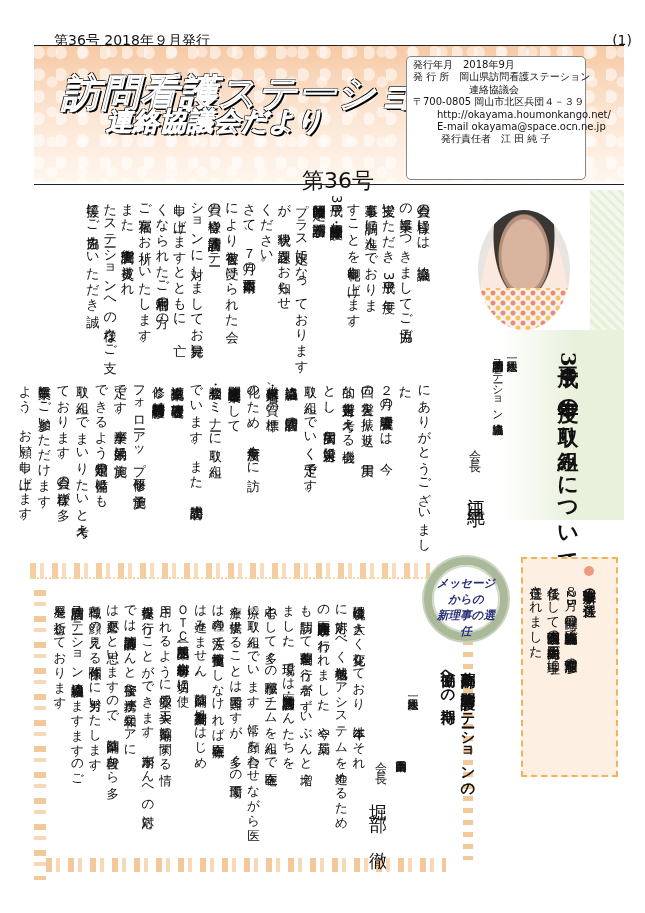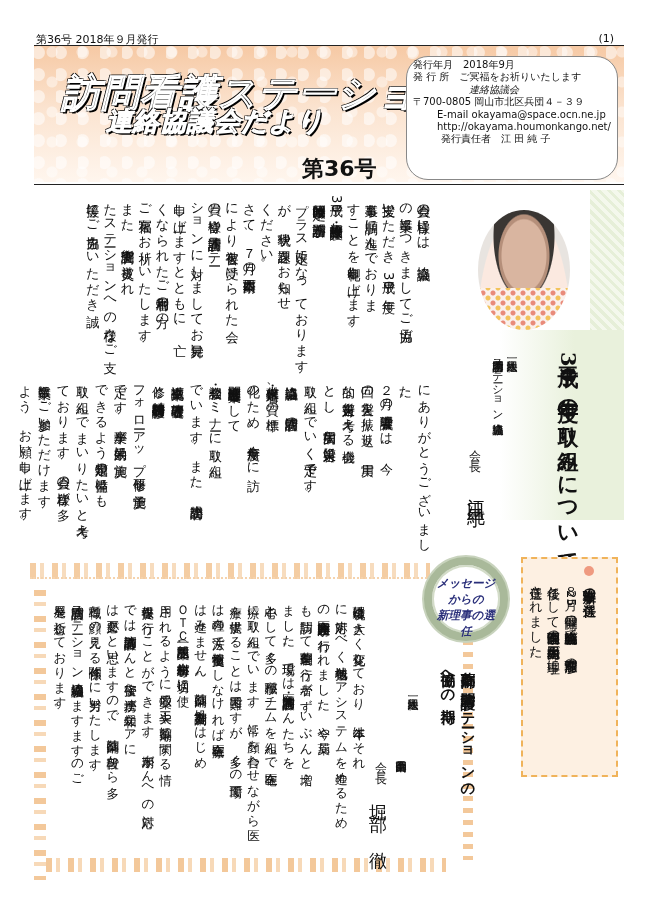--- a/index.html
+++ b/index.html
@@ -1,39 +1,39 @@
 <!DOCTYPE html>
 <html><head>
 <meta charset="utf-8">
 <style>
   html, body { margin:0; padding:0; }
   body { width:645px; height:913px; background:#ffffff; position:relative; overflow:hidden;
          font-family:"DejaVu Sans", sans-serif; color:#111; }
-  .header-line { position:absolute; left:36px; top:32px; width:584px; height:14px; font-size:11px; }
+  .header-line { position:absolute; left:54px; top:32px; width:584px; height:14px; font-size:14px; }
   .header-line span { position:absolute; top:0; }
   .hl-left { left:0; }
   .hl-center { left:200px; }
   .hl-right { right:6px; }
   .rule { position:absolute; left:34px; width:590px; height:1px; background:#222; }
   .banner { position:absolute; left:34px; top:46px; width:590px; height:136px;
             background:
               radial-gradient(circle at 20% 30%, rgba(255,255,255,.55) 0 6px, transparent 7px),
               radial-gradient(circle at 60% 20%, rgba(255,255,255,.45) 0 5px, transparent 6px),
               linear-gradient(180deg,#f6c9a4 0%, #fbe3cf 45%, #fff6ee 100%);
             background-size: 22px 22px, 30px 30px, 100% 100%; }
   .title1, .title2 { position:absolute; font-family:"DejaVu Sans", sans-serif; font-weight:bold;
             color:#111; -webkit-text-stroke:1px #fff; text-shadow:0 0 0 #000, 2px 2px 0 #000, -1px -1px 0 #000, 1px -1px 0 #000, -1px 1px 0 #000;
             letter-spacing:1px; font-style:italic; }
   .title1 { left:28px; top:22px; font-size:38px; }
   .title2 { left:72px; top:58px; font-size:26px; }
-  .issue { position:absolute; left:268px; top:108px; font-size:22px; font-weight:bold; color:#111; }
-  .infobox { position:absolute; left:406px; top:56px; width:212px; height:124px; background:#fff;
-             border:1px solid #888; border-radius:22px; font-size:10px; line-height:12.4px; padding:2px 0 0 6px; box-sizing:border-box; }
+  .issue { position:absolute; left:268px; top:120px; font-size:22px; font-weight:normal; color:#111; }
+  .infobox { position:absolute; left:406px; top:56px; width:180px; height:124px; background:#fff;
+             border:1px solid #888; border-radius:5px; font-size:10px; line-height:12.4px; padding:2px 0 0 6px; box-sizing:border-box; }
   .infobox div { white-space:nowrap; }
-  .indent1 { padding-left:56px;font-style:italic; }
+  .indent1 { padding-left:56px; }
   .indent2 { padding-left:60px; }
   .indent3 { padding-left:24px; }
   .indent4 { padding-left:28px; }
   .col { position:absolute; writing-mode:vertical-rl; font-size:13.2px; line-height:17.4px; letter-spacing:0.5px; }
   .green-panel { position:absolute; left:590px; top:190px; width:34px; height:330px;
     background: repeating-linear-gradient(45deg,#e6efd8 0 3px,#f4f8ec 3px 7px); }
   .green-panel2 { position:absolute; left:500px; top:330px; width:124px; height:190px;
     background: linear-gradient(90deg, rgba(255,255,255,0), #e9f1dc 60%); }
   .photo { position:absolute; left:478px; top:210px; width:92px; height:120px; border-radius:50%;
     background: radial-gradient(ellipse at 50% 38%, #d9b5a0 0 22px, #b58f7a 23px 25px, transparent 26px),
@@ -83,25 +83,25 @@
 <div class="rule" style="top:45px;"></div>
 
 <div class="banner">
   <div class="title1">訪問看護ステーション</div>
   <div class="title2">連絡協議会だより</div>
   <div class="issue">第36号</div>
 </div>
 
 <div class="infobox">
   <div>発行年月　2018年9月</div>
-  <div><span>発 行 所</span>　<span>ご冥福をお祈りいたします</span></div>
+  <div><span>発 行 所</span>　<span>岡山県訪問看護ステーション</span></div>
   <div class="indent1">連絡協議会</div>
   <div>〒700-0805 岡山市北区兵団４－３９</div>
+  <div class="indent3">http://okayama.houmonkango.net/</div>
   <div class="indent3">E-mail okayama@space.ocn.ne.jp</div>
-  <div class="indent3">http://okayama.houmonkango.net/</div>
   <div class="indent4">発行責任者　江 田 純 子</div>
 </div>
 <div class="rule" style="top:184px;"></div>
 
 <div class="green-panel"></div>
 <div class="green-panel2"></div>
 <div class="photo">
     <div class="dots"></div>
   </div>
 

